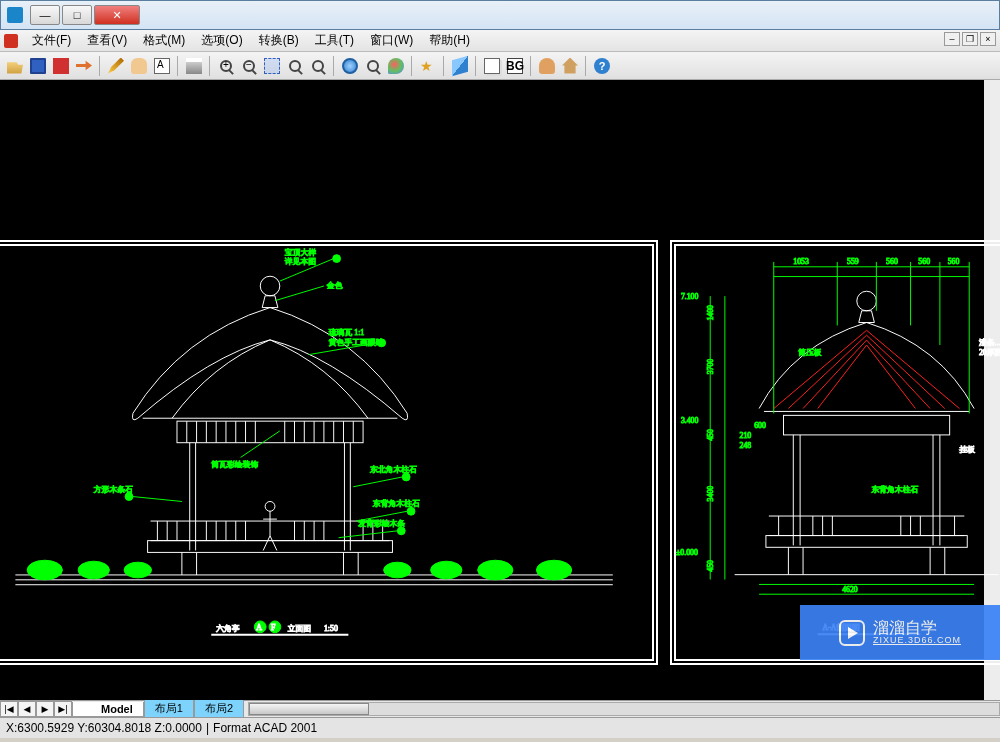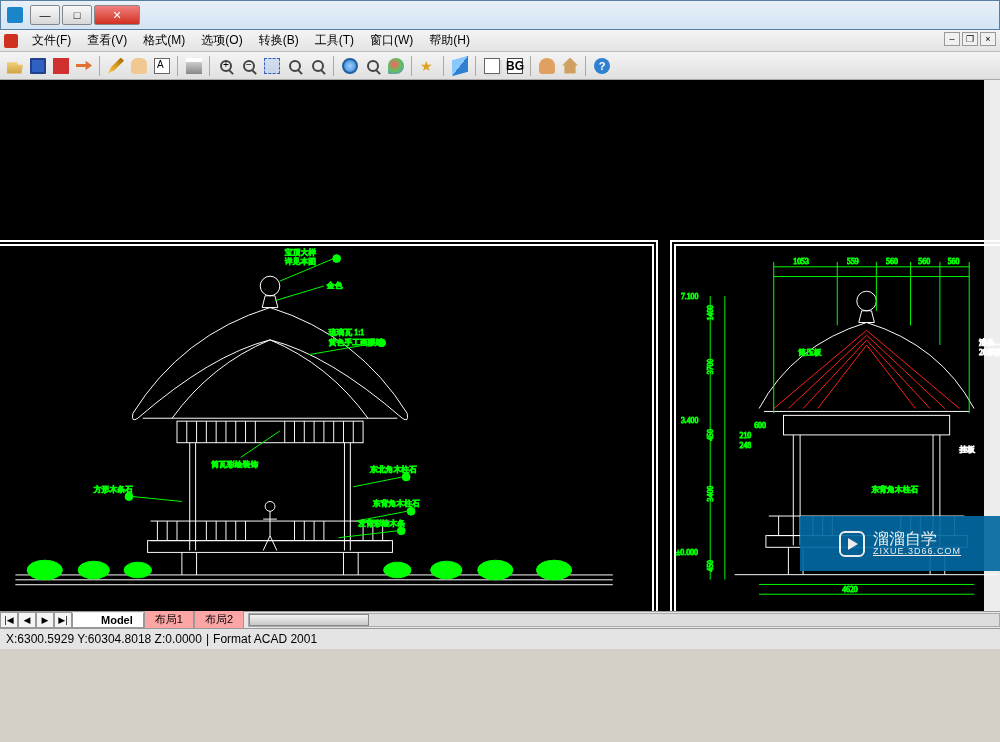--- a/index.html
+++ b/index.html
@@ -42,45 +42,45 @@
 .ico-layers { background:linear-gradient(135deg,#88c8ff 50%,#3080d0 50%); transform:skewY(-15deg); }
 .ico-globe { border:2px solid #2060a0; border-radius:50%; background:radial-gradient(#a0d0ff,#3080d0); }
 .ico-palette { background:radial-gradient(circle at 40% 40%,#ff6060,#60c060,#6080ff); border-radius:50% 50% 50% 10%; }
 .ico-star { color:#e0a020; font-size:14px; }
 .ico-bg { background:#fff; border:1px solid #444; font-size:12px; font-weight:bold; display:flex; align-items:center; justify-content:center; }
 .ico-user { background:#e0a060; border-radius:50% 50% 20% 20%; }
 .ico-home { background:#d0a060; clip-path:polygon(50% 0,100% 50%,85% 50%,85% 100%,15% 100%,15% 50%,0 50%); }
 .ico-help { background:#3080d0; color:#fff; border-radius:50%; font-size:11px; font-weight:bold; display:flex; align-items:center; justify-content:center; }
 
 
-.canvas-wrap { position:relative; width:100%; height:531px; background:#000; overflow:hidden; }
+.canvas-wrap { position:relative; width:100%; height:620px; background:#000; overflow:hidden; }
 .frame { position:absolute; border:6px double #fff; }
 .frame.left { left:-20px; top:160px; width:678px; height:425px; }
 .frame.right { right:-200px; top:160px; width:530px; height:425px; }
 .pavilion { stroke:#fff; stroke-width:1; fill:none; }
 .pavilion .grn { stroke:#00ff00; fill:#00ff00; }
 .pavilion .red { stroke:#ff2020; }
 .cad-text { font-size:8px; fill:#fff; font-family:SimSun; }
 .cad-text.grn { fill:#00ff00; }
 .cad-text.y { fill:#ffff00; }
 .hscroll { position:absolute; right:0; top:0; width:16px; height:100%; background:#ededed; }
 
 
 .tabrow { height:18px; background:#e8e8e8; display:flex; align-items:center; font-size:11px; border-top:1px solid #999; border-bottom:1px solid #999; }
 .nav-btn { width:18px; height:16px; border:1px solid #999; background:#f4f4f4; display:flex;align-items:center;justify-content:center; font-size:9px; cursor:pointer; }
-.tab { padding:1px 10px; border:1px solid #999; border-top:none; background:#fca5a5; cursor:pointer; }
+.tab { padding:1px 10px; border:1px solid #999; border-top:none; background:#7dd3fc; cursor:pointer; }
 .tab.active { background:#fff; font-weight:bold;padding-left:28px; }
 .tabrow .scroll-track { flex:1; height:14px; background:#ddd; margin-left:4px; border:1px solid #aaa; position:relative; }
 .scroll-thumb{ position:absolute; left:0; top:0; width:120px; height:12px; background:linear-gradient(#f4f4f4,#c8c8c8); border:1px solid #888; }
 
 
 .status { height:20px; display:flex; align-items:center; font-size:12px; padding:0 6px; background:#e4e4e4; gap:4px; }
 
 
-.watermark { position:absolute; right:0; bottom:40px; width:200px; height:55px; background:#0369a1; color:#fff; display:flex; align-items:center; justify-content:center; font-size:16px; opacity:.92; }
+.watermark { position:absolute; right:0; bottom:40px; width:200px; height:55px; background:#3b82f6; color:#fff; display:flex; align-items:center; justify-content:center; font-size:16px; opacity:.92; }
 .watermark .play { width:26px;height:26px;border:2px solid #fff;border-radius:6px;margin-right:8px;display:flex;align-items:center;justify-content:center;}
 .watermark .play::after{content:"";border-left:10px solid #fff;border-top:6px solid transparent;border-bottom:6px solid transparent;margin-left:3px;}
 .watermark .txt { display:flex; flex-direction:column; line-height:1.1; }
 .watermark .txt .sub { font-size:9px; letter-spacing:1px;text-decoration:underline; }
 </style>
 </head>
 <body>
 
 <div class="titlebar">
   <span class="app-icon"></span>

